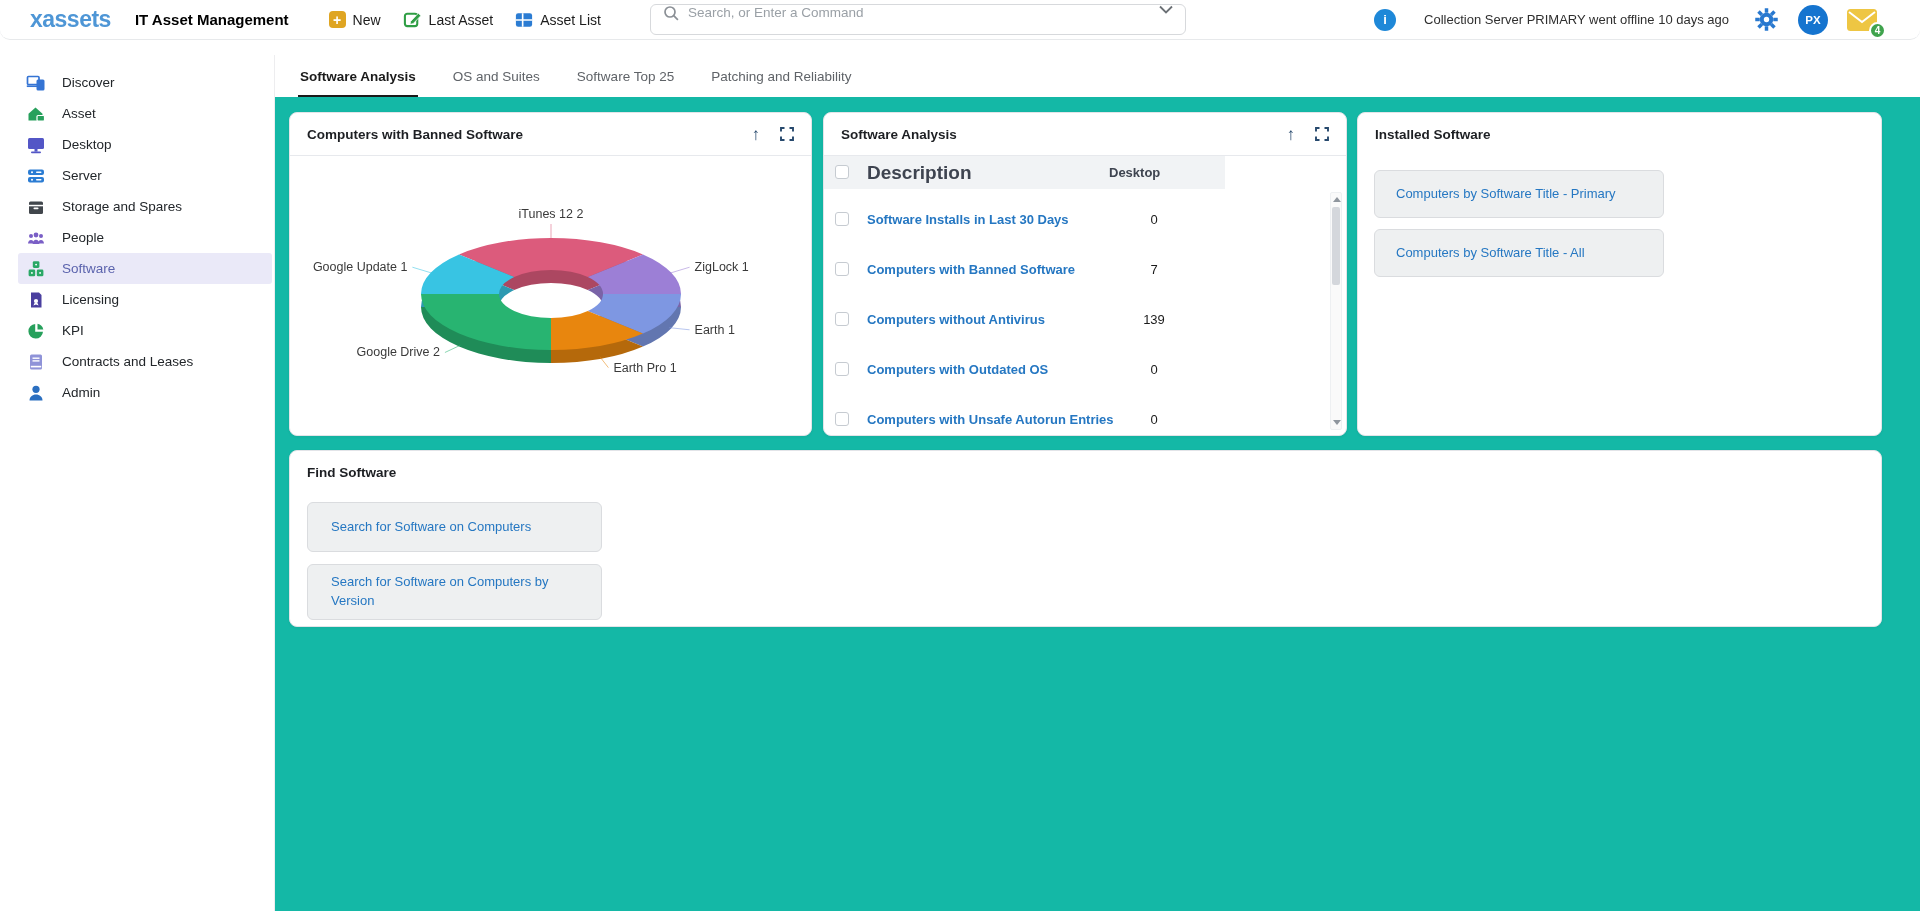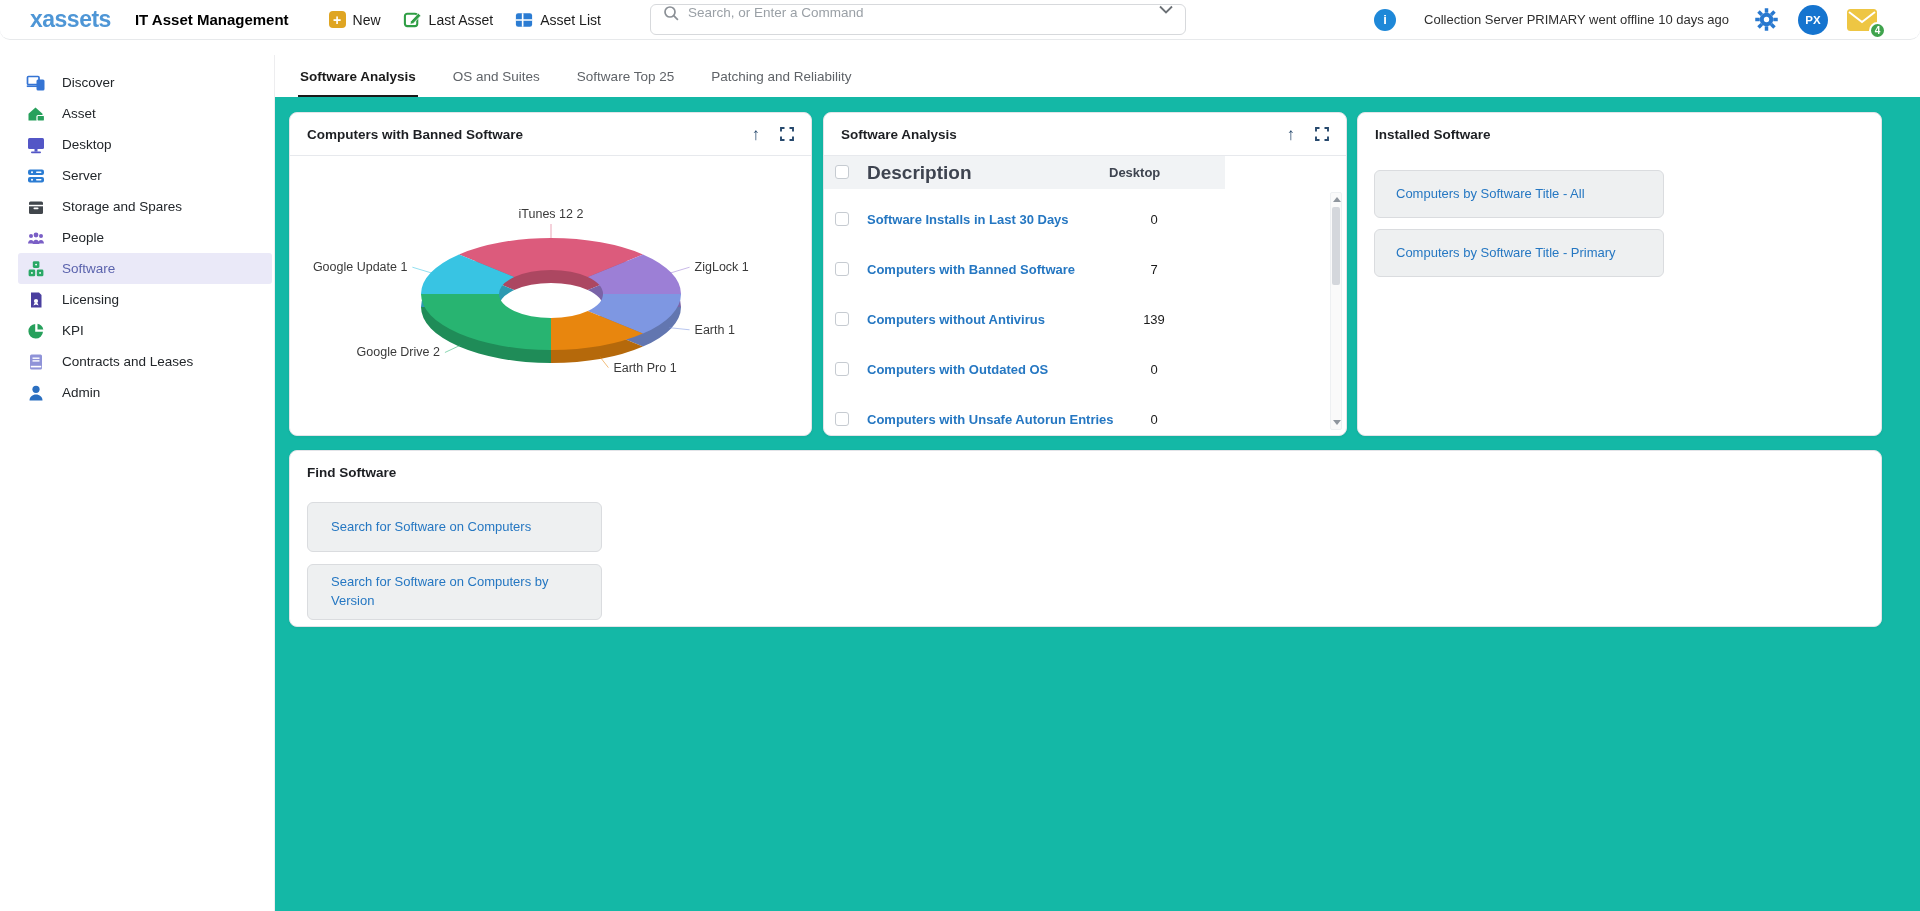--- a/index.html
+++ b/index.html
@@ -402,24 +402,24 @@
           </div>
         </div>
       </div>
 
       <div class="card" id="card-installed">
         <div class="card-head">
           <div class="card-title">Installed Software</div>
         </div>
         <div class="installed-btns" id="installed-btns">
             <div class="gbtn">
-              <span>Computers by Software Title - All</span>
+              <span>Computers by Software Title - Primary</span>
             </div>
             <div class="gbtn">
-              <span>Computers by Software Title - Primary</span>
+              <span>Computers by Software Title - All</span>
             </div>
           </div>
       </div>
 
       <div class="card" id="card-find">
         <div class="card-head">
           <div class="card-title">Find Software</div>
         </div>
         <div class="find-btns" id="find-btns">
             <div class="gbtn">

